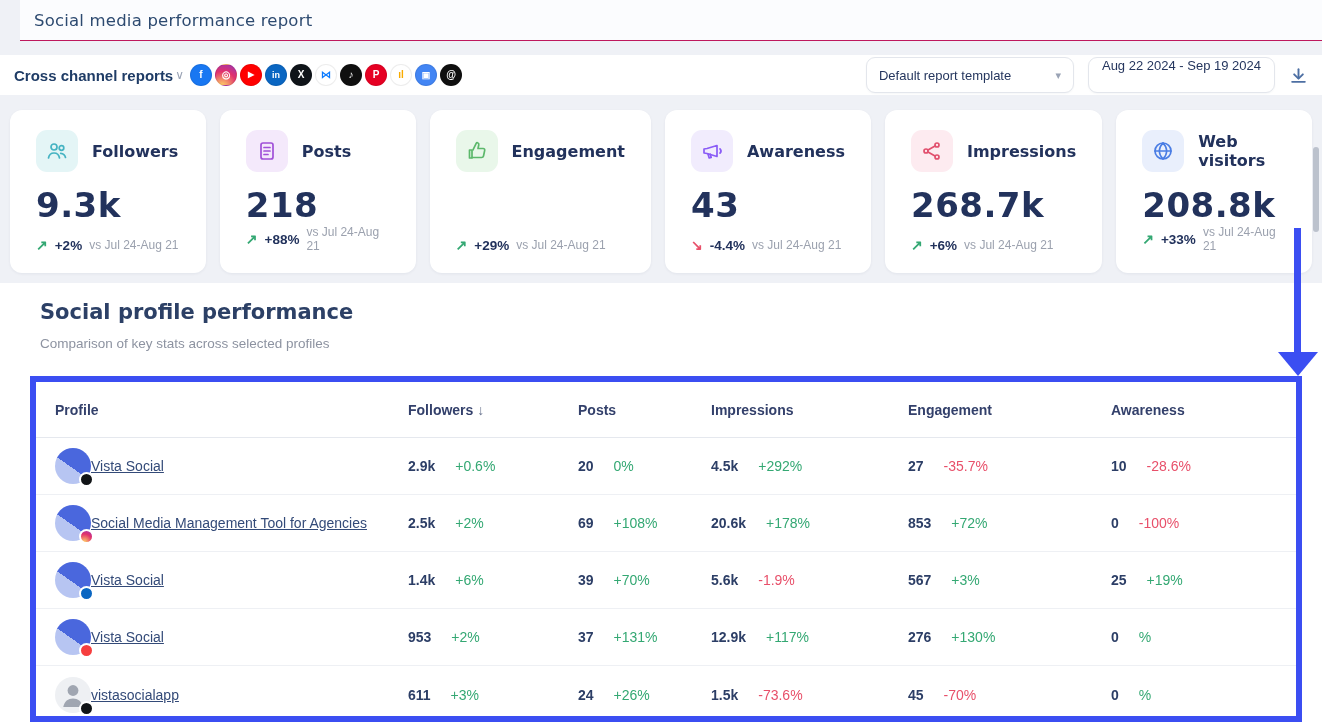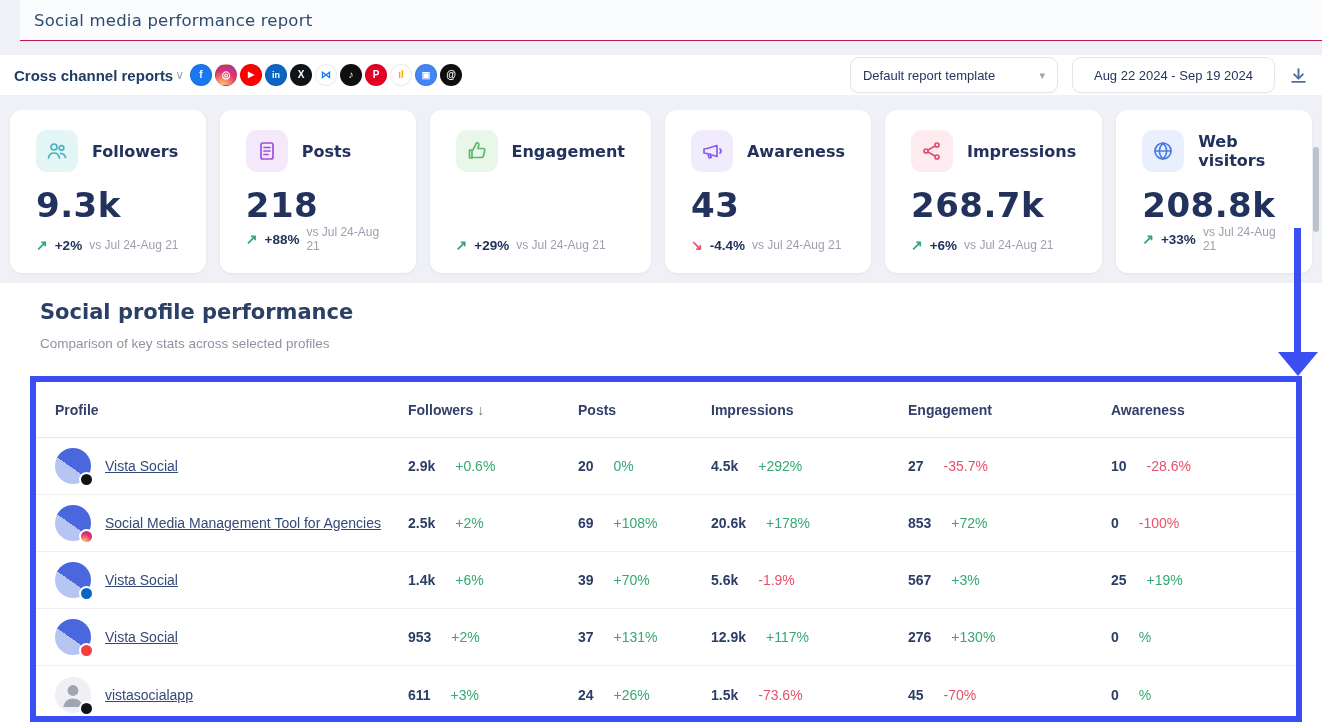--- a/index.html
+++ b/index.html
@@ -38,21 +38,21 @@
   .select {
     width:208px; height:36px; background:#fff;
     border:1px solid #e3e6ec; border-radius:9px;
     display:flex; align-items:center; justify-content:space-between;
     padding:0 12px; font-size:13px; color:#25365e; cursor:pointer;
     box-shadow:0 1px 2px rgba(25,39,80,.04);
   }
   .select .caret { color:#9aa3b5; font-size:11px; }
   .datebox {
     height:36px; background:#fff; border:1px solid #e3e6ec; border-radius:9px;
-    display:flex; align-items:center; padding:0 21px;
+    display:flex; align-items:flex-start; padding:0 13px;
     font-size:13px; color:#25365e; cursor:pointer;
     box-shadow:0 1px 2px rgba(25,39,80,.04);
   }
   .dl-btn { cursor:pointer; display:flex; align-items:center; }
   .cards {
     position:absolute; top:110px; left:10px; width:1302px; height:158px;
     display:grid; grid-template-columns:repeat(6,1fr); gap:14px;
   }
   .card {
     background:#fff; border-radius:12px; padding:20px 26px;
@@ -88,21 +88,21 @@
   .thead, .trow {
     display:grid;
     grid-template-columns:353px 170px 133px 197px 203px 1fr;
     padding-left:19px; align-items:center;
   }
   .thead { height:56px; border-bottom:1px solid #e5e8ee; }
   .th { font-size:14px; font-weight:700; color:#33406b; }
   .sort-arrow { color:#6b7690; font-weight:400; margin-left:4px; }
   .trow { height:57px; border-bottom:1px solid #eef0f4; }
   .trow:last-child { border-bottom:none; }
-  .profile-cell { display:flex; align-items:center; gap:14px; }
+  .profile-cell { display:flex; align-items:center; }
   .avatar { width:36px; height:36px; border-radius:50%; position:relative; flex:0 0 auto; }
   .avatar.vista { background:linear-gradient(215deg,#4a67dd 54%,#b7c5f2 54%); }
   .avatar.person { background:#eef0f3; }
   .avatar svg { display:none; }
   .avatar.person svg { display:block; width:36px; height:36px; }
   .badge {
     position:absolute; right:-3px; bottom:-3px;
     width:15px; height:15px; border-radius:50%; border:2px solid #fff;
   }
   .badge.tiktok, .badge.threads { background:#111417; }

